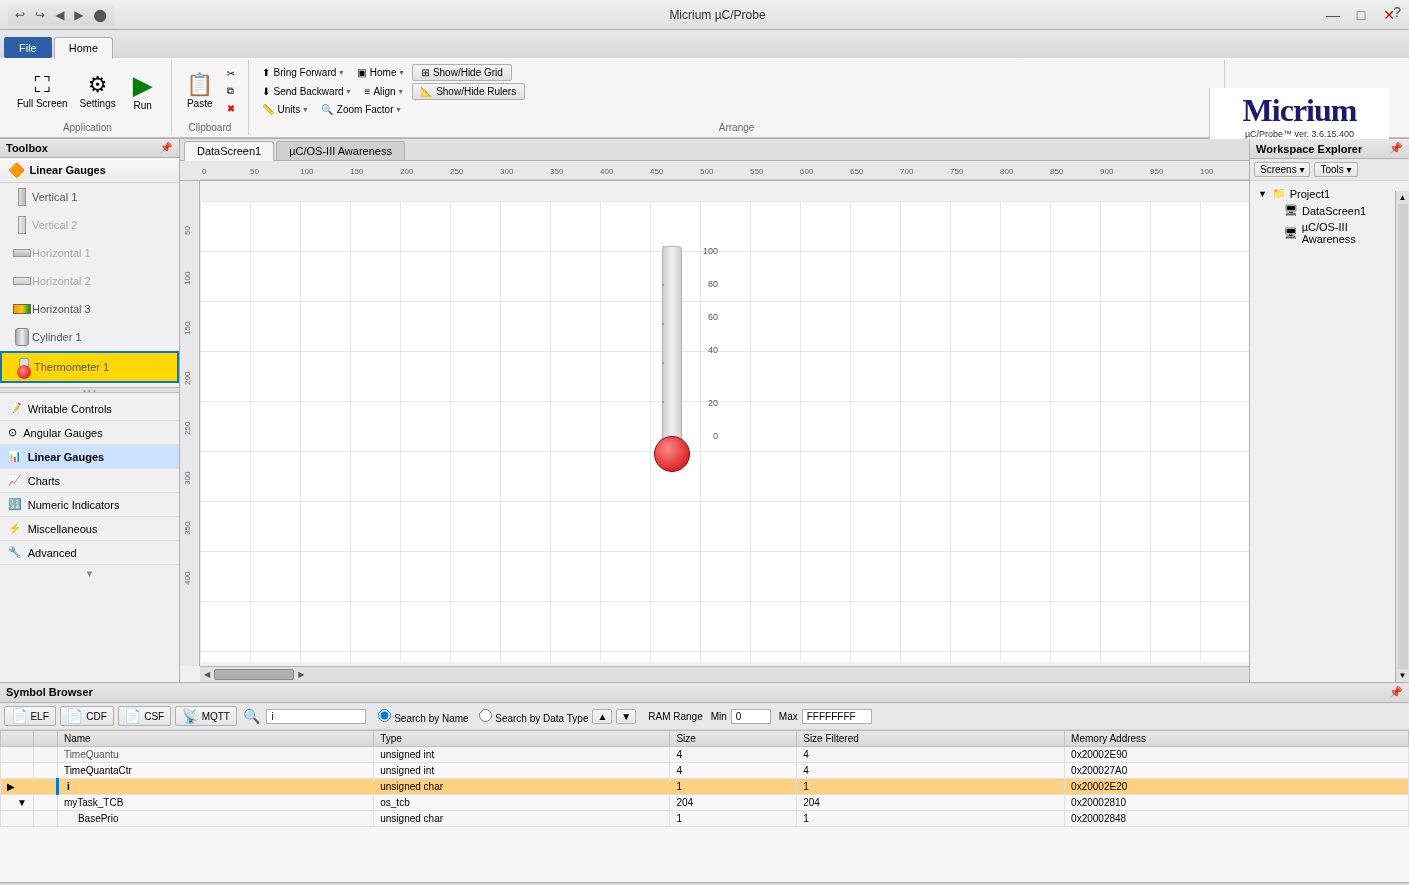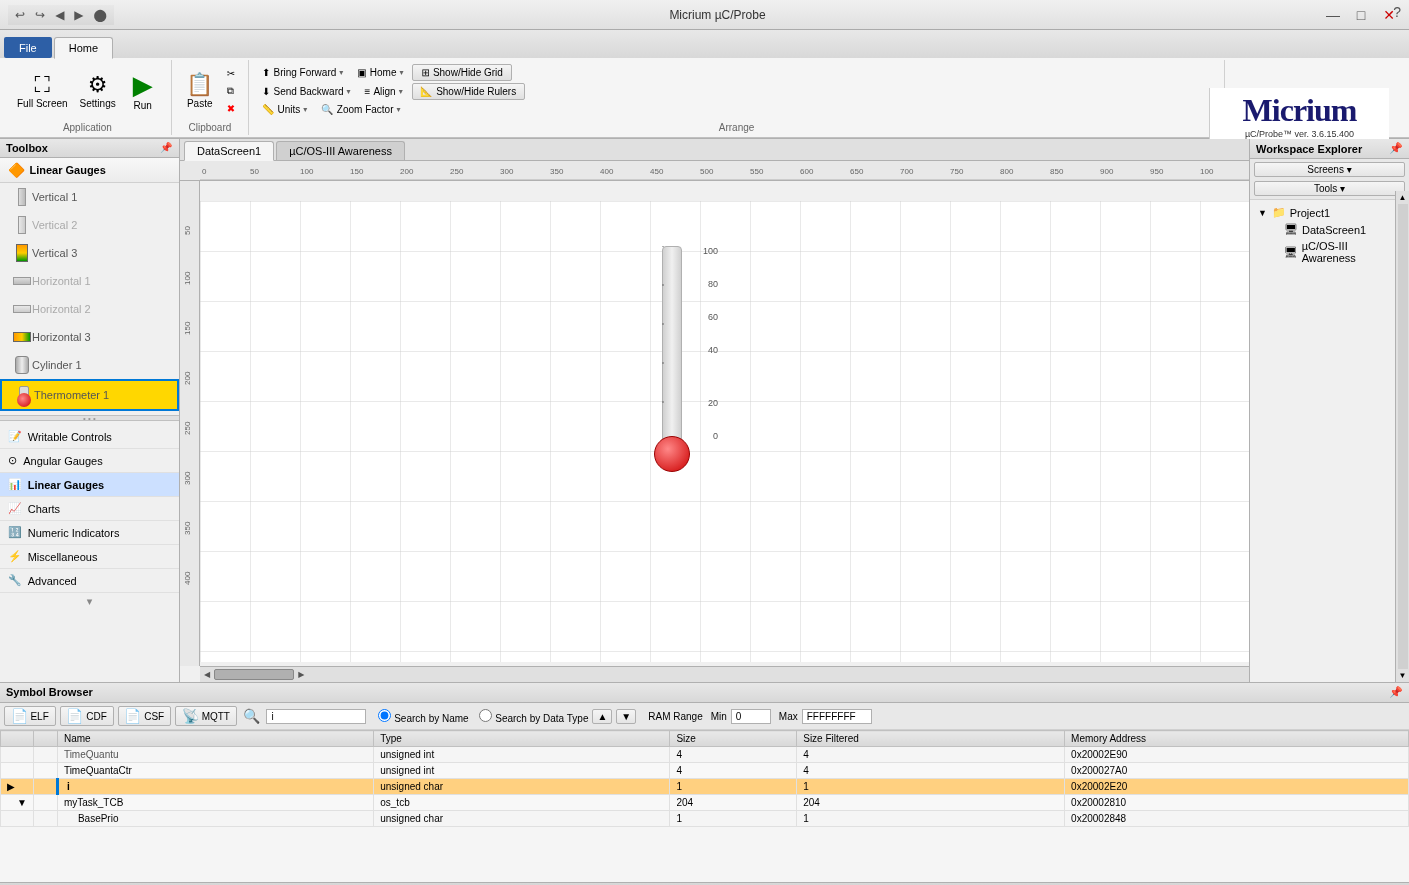--- a/index.html
+++ b/index.html
@@ -275,21 +275,20 @@
       justify-content: space-between;
       align-items: center;
       border-bottom: 1px solid #b0b0b0;
     }
     .panel-toolbar {
       display: flex;
       gap: 4px;
       padding: 3px 4px;
       background: #e8e8e8;
       border-bottom: 1px solid #d0d0d0;
-      flex-direction: column;
     }
     .panel-toolbar-btn {
       font-size: 10px;
       cursor: pointer;
       padding: 1px 5px;
       border: 1px solid #b0b0b0;
       background: linear-gradient(to bottom, #f5f5f5, #e5e5e5);
       border-radius: 2px;
     }
     .tree-view { padding: 4px; overflow: auto; }
@@ -531,26 +530,20 @@
         <div class="toolbox-item-icon">
             <div class="gauge-v1"></div>
           </div>
         <span>Vertical 1</span>
       </div>
       <div class="toolbox-item" style="color:#aaa;">
         <div class="toolbox-item-icon">
             <div class="gauge-v2"></div>
           </div>
         <span>Vertical 2</span>
-      </div>
-      <div class="toolbox-item">
-        <div class="toolbox-item-icon">
-            <div class="gauge-v3"></div>
-          </div>
-        <span>Vertical 3</span>
       </div>
       <div class="toolbox-item" style="color:#aaa;">
         <div class="toolbox-item-icon">
             <div class="gauge-h1"></div>
           </div>
         <span>Horizontal 1</span>
       </div>
       <div class="toolbox-item" style="color:#aaa;">
         <div class="toolbox-item-icon">
             <div class="gauge-h2"></div>

